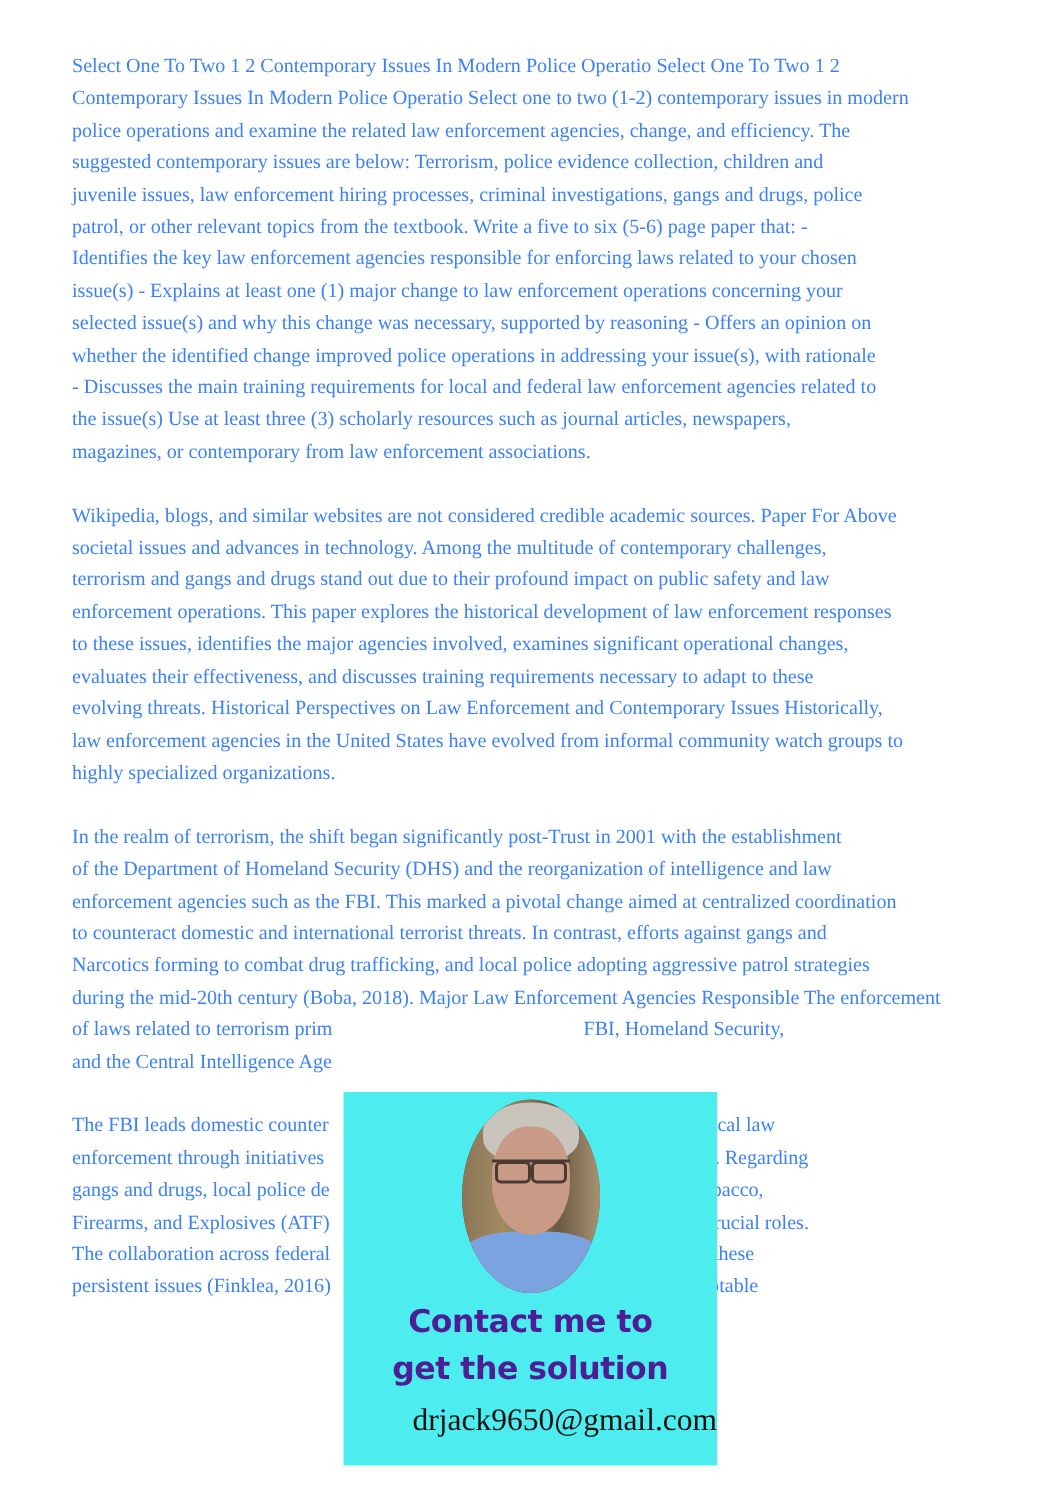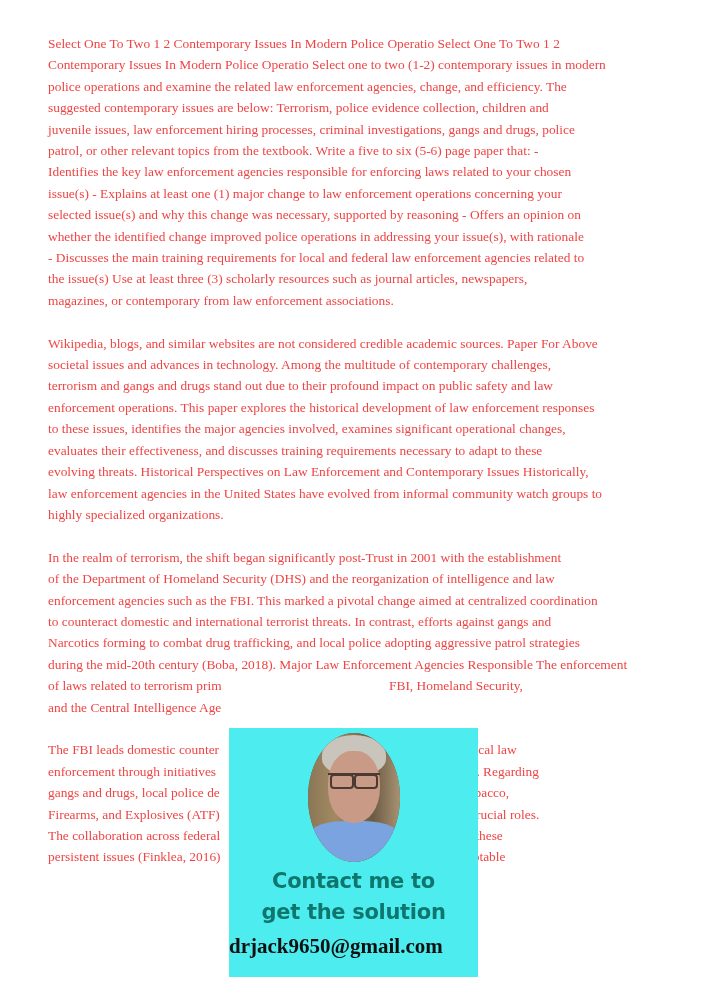--- a/index.html
+++ b/index.html
@@ -14,21 +14,21 @@
       overflow: hidden;
     }
     .page {
       position: absolute;
       left: 48px;
       top: 33px;
       width: 625px;
       font-family: "Liberation Serif", "DejaVu Serif", serif;
       font-size: 13.4px;
       line-height: 21.4px;
-      color: #ef4444;
+      color: #3b82f6;
     }
     .para {
       margin: 0 0 21.4px 0;
     }
     .line {
       display: block;
       white-space: nowrap;
     }
     .overlay {
       position: absolute;
@@ -101,33 +101,33 @@
     }
     .cta {
       position: absolute;
       left: 0;
       width: 100%;
       text-align: center;
       font-family: "DejaVu Sans", "Liberation Sans", sans-serif;
       font-weight: bold;
       font-size: 21px;
       line-height: 30px;
-      color: #0f766e;
+      color: #4c1d95;
       letter-spacing: -0.3px;
     }
     .cta.l1 { top: 138px; }
     .cta.l2 { top: 169px; }
     .email {
       position: absolute;
       left: 0;
       top: 205px;
       width: 100%;
-      text-align: left;
+      text-align: right;
       font-family: "Liberation Serif", "DejaVu Serif", serif;
-      font-weight: bold;
+      font-weight: normal;
       font-size: 21px;
       line-height: 26px;
       color: #111111;
     }
   </style>
 </head>
 <body>
 
 <div class="page">
   <p class="para">

